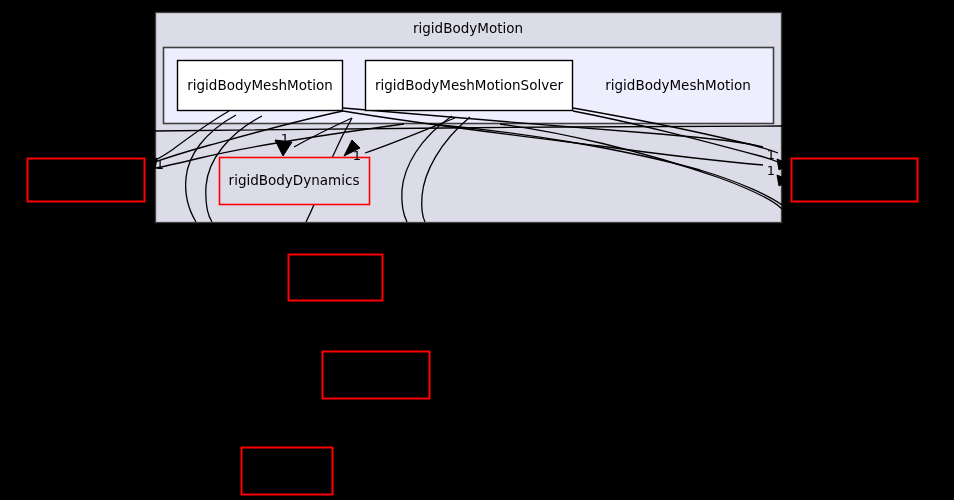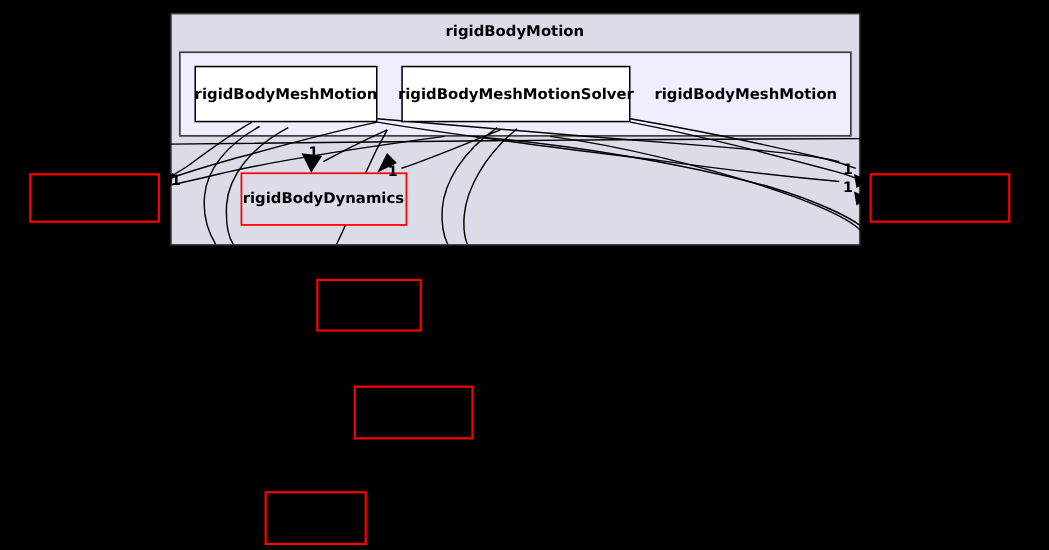--- a/index.html
+++ b/index.html
@@ -7,21 +7,20 @@
     padding: 0;
     background: #000000;
   }
   #canvas {
     position: relative;
     width: 954px;
     height: 500px;
     background: #000000;
     overflow: hidden;
     font-family: "DejaVu Sans", "Liberation Sans", sans-serif;
-    font-weight: bold;
   }
   #graph-svg {
     position: absolute;
     left: 0;
     top: 0;
     width: 954px;
     height: 500px;
   }
   .cluster-label,
   .node-label {

